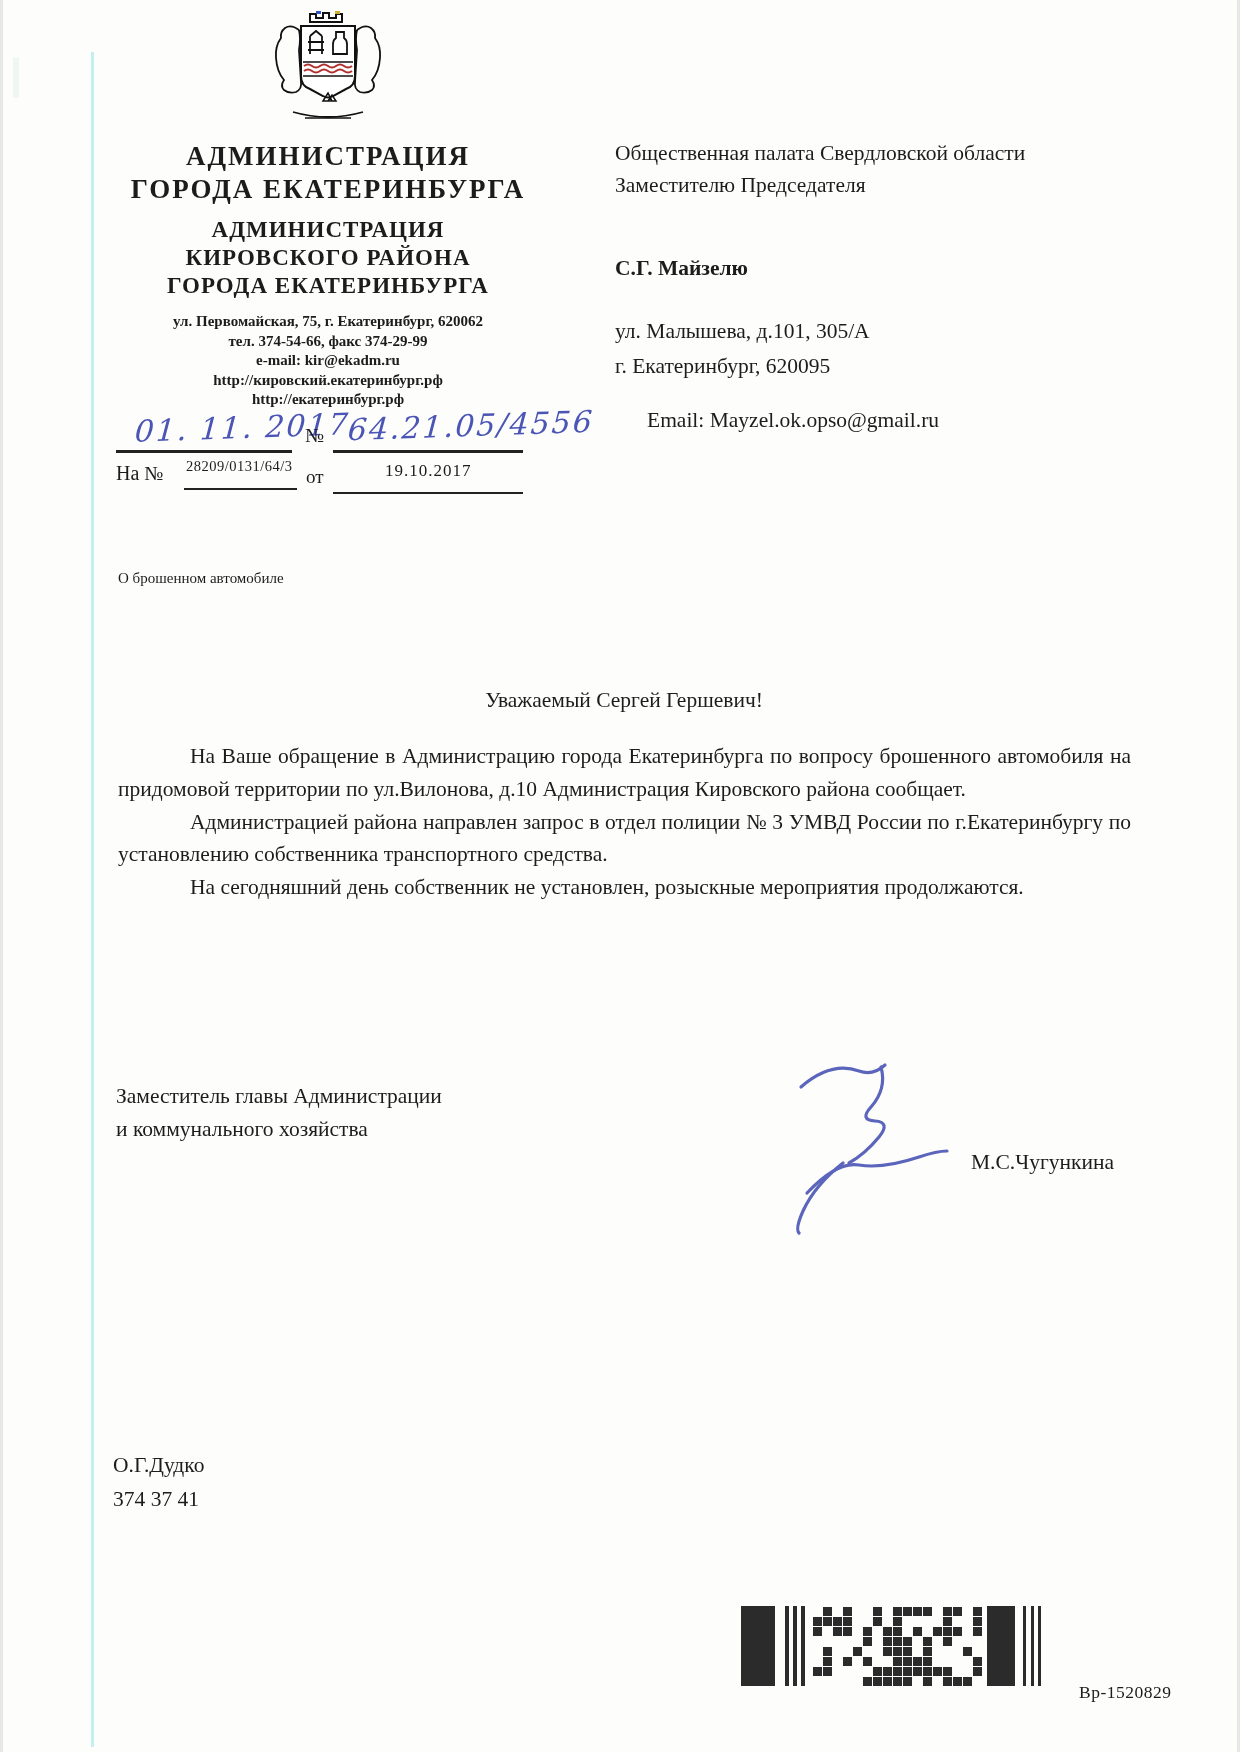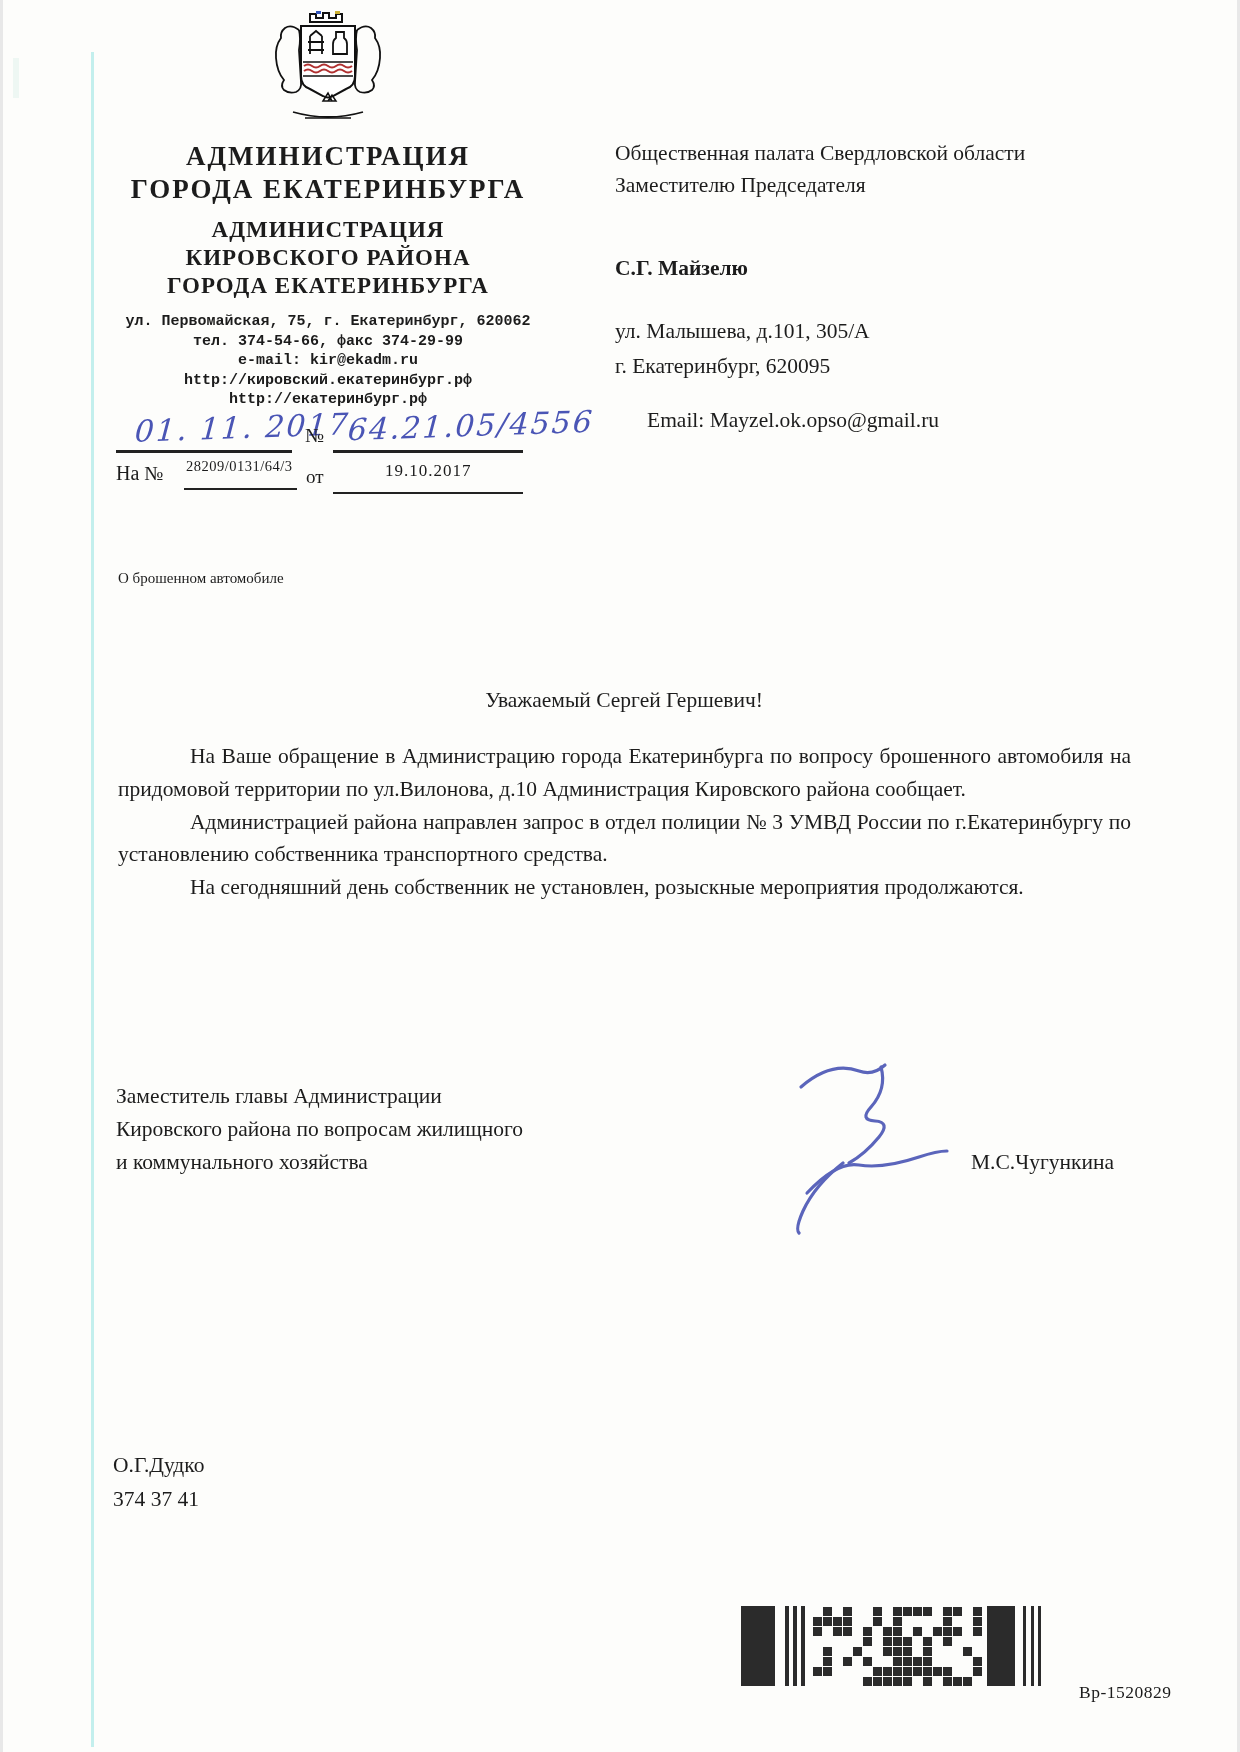--- a/index.html
+++ b/index.html
@@ -14,21 +14,21 @@
   }
   
   .scan-line{position:absolute;left:88px;top:52px;width:3px;height:1695px;background:#b9ecea;opacity:.85;}
   .scan-tick{position:absolute;left:10px;top:58px;width:6px;height:40px;background:#eef7f3;}
 
   
   .lh-col{position:absolute;left:120px;top:0;width:410px;text-align:center;}
   .coat{margin:6px auto 0 auto;display:block;}
   .org-top{font-weight:bold;font-size:27px;letter-spacing:2px;line-height:33px;margin-top:8px;}
   .org-sub{font-weight:bold;font-size:23px;letter-spacing:1px;line-height:28px;margin-top:10px;}
-  .lh-contacts{font-size:15px;font-weight:600;line-height:19.5px;margin-top:12px;font-family:Liberation Mono, monospace;}
+  .lh-contacts{font-size:15px;font-weight:600;line-height:19.5px;margin-top:12px;}
 
   
   .hw{
     font-family:"DejaVu Serif", serif;
     font-style:italic;
     color:#4a55b5;
     transform:rotate(-2deg) skewX(-6deg);
     letter-spacing:2px;
   }
   .hw-date{position:absolute;left:132px;top:410px;font-size:30px;}
@@ -144,21 +144,20 @@
   <div class="salutation">Уважаемый Сергей Гершевич!</div>
 
   <div class="body-text">
     <p>На Ваше обращение в Администрацию города Екатеринбурга по вопросу брошенного автомобиля на придомовой территории по ул.Вилонова, д.10 Администрация Кировского района сообщает.</p>
     <p>Администрацией района направлен запрос в отдел полиции № 3 УМВД России по г.Екатеринбургу по установлению собственника транспортного средства.</p>
     <p>На сегодняшний день собственник не установлен, розыскные мероприятия продолжаются.</p>
   </div>
 
   <div class="sig-title">
     <div>Заместитель главы Администрации</div>
-    <div>Кировского района по вопросам жилищного</div>
     <div>и коммунального хозяйства</div>
   </div>
   <svg class="sig-svg" width="210" height="200" viewBox="0 0 210 200">
     <g stroke="#4a55b5" stroke-width="3.2" fill="none" stroke-linecap="round" opacity="0.9">
       <path d="M28 52 q30 -26 58 -16 q14 5 26 -6"></path>
       <path d="M108 32 q6 22 -10 40 q-12 13 4 14 q16 1 4 16 q-14 17 -30 26"></path>
       <path d="M34 158 q30 -32 52 -28 q24 4 60 -8 q18 -6 28 -6"></path>
       <path d="M70 128 q-28 22 -40 48 q-8 18 -4 22"></path>
     </g>
   </svg>

